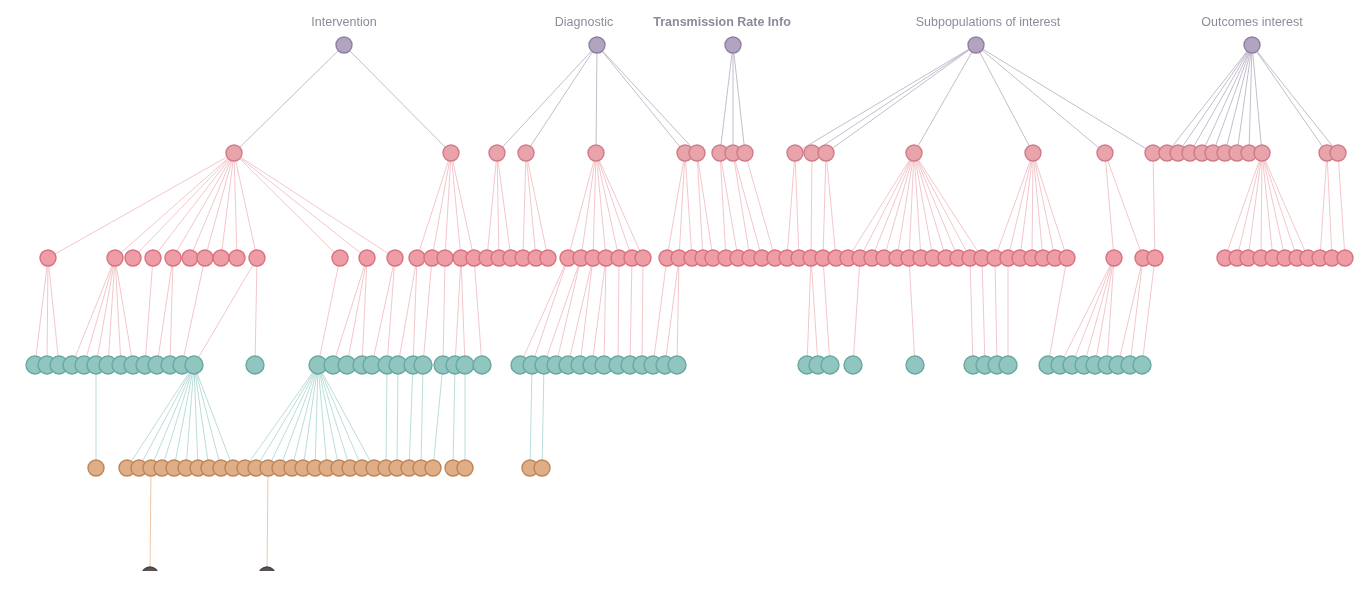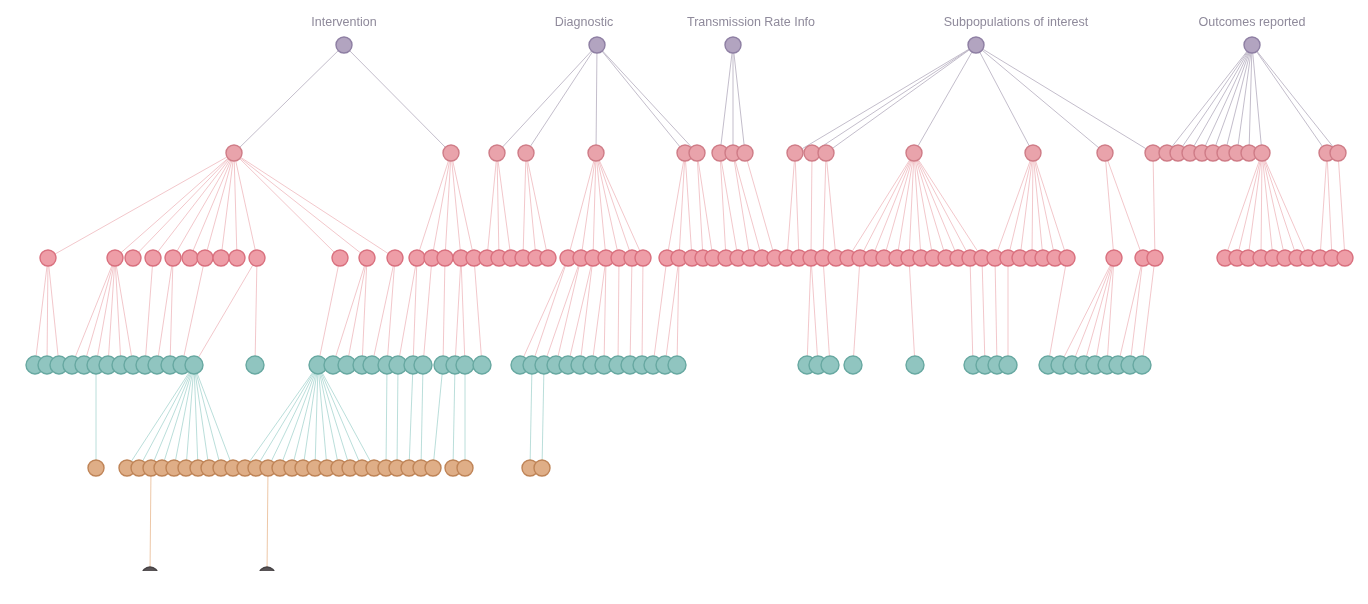--- a/index.html
+++ b/index.html
@@ -436,16 +436,16 @@
         <circle cx="465" cy="468" r="8" fill="#dfae87" stroke="#bf8457" class="node"></circle>
         <circle cx="530" cy="468" r="8" fill="#dfae87" stroke="#bf8457" class="node"></circle>
         <circle cx="542" cy="468" r="8" fill="#dfae87" stroke="#bf8457" class="node"></circle>
         <circle cx="150" cy="575" r="8" fill="#585355" stroke="#464244" class="node"></circle>
         <circle cx="267" cy="575" r="8" fill="#585355" stroke="#464244" class="node"></circle>
       </g>
     </svg>
 
   <span class="root-label" style="left: 344px;">Intervention</span>
   <span class="root-label" style="left: 584px;">Diagnostic</span>
-  <span class="root-label" style="left: 751px;">Transmission Rate Info</span>
-  <span class="root-label" style="left: 1016px; text-align: right;">Subpopulations of interest</span>
-  <span class="root-label" style="left: 1252px;">Outcomes reported</span>
+  <span class="root-label" style="left: 722px; font-weight: bold;">Transmission Rate Info</span>
+  <span class="root-label" style="left: 988px; text-align: right;">Subpopulations of interest</span>
+  <span class="root-label" style="left: 1252px;">Outcomes interest</span>
 </div>
 
 </body></html>

